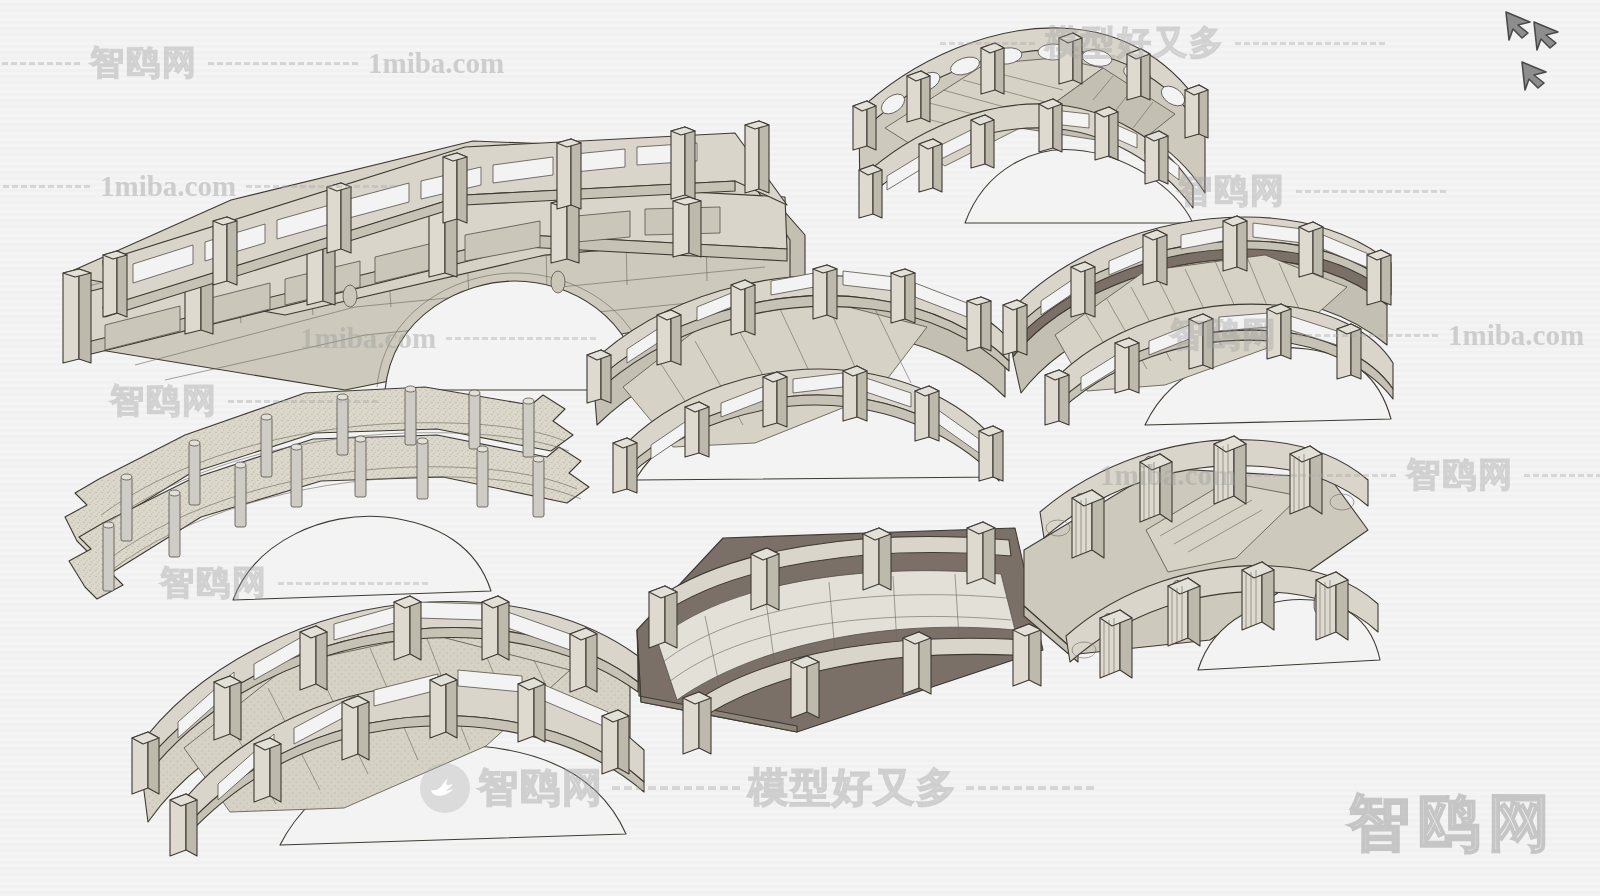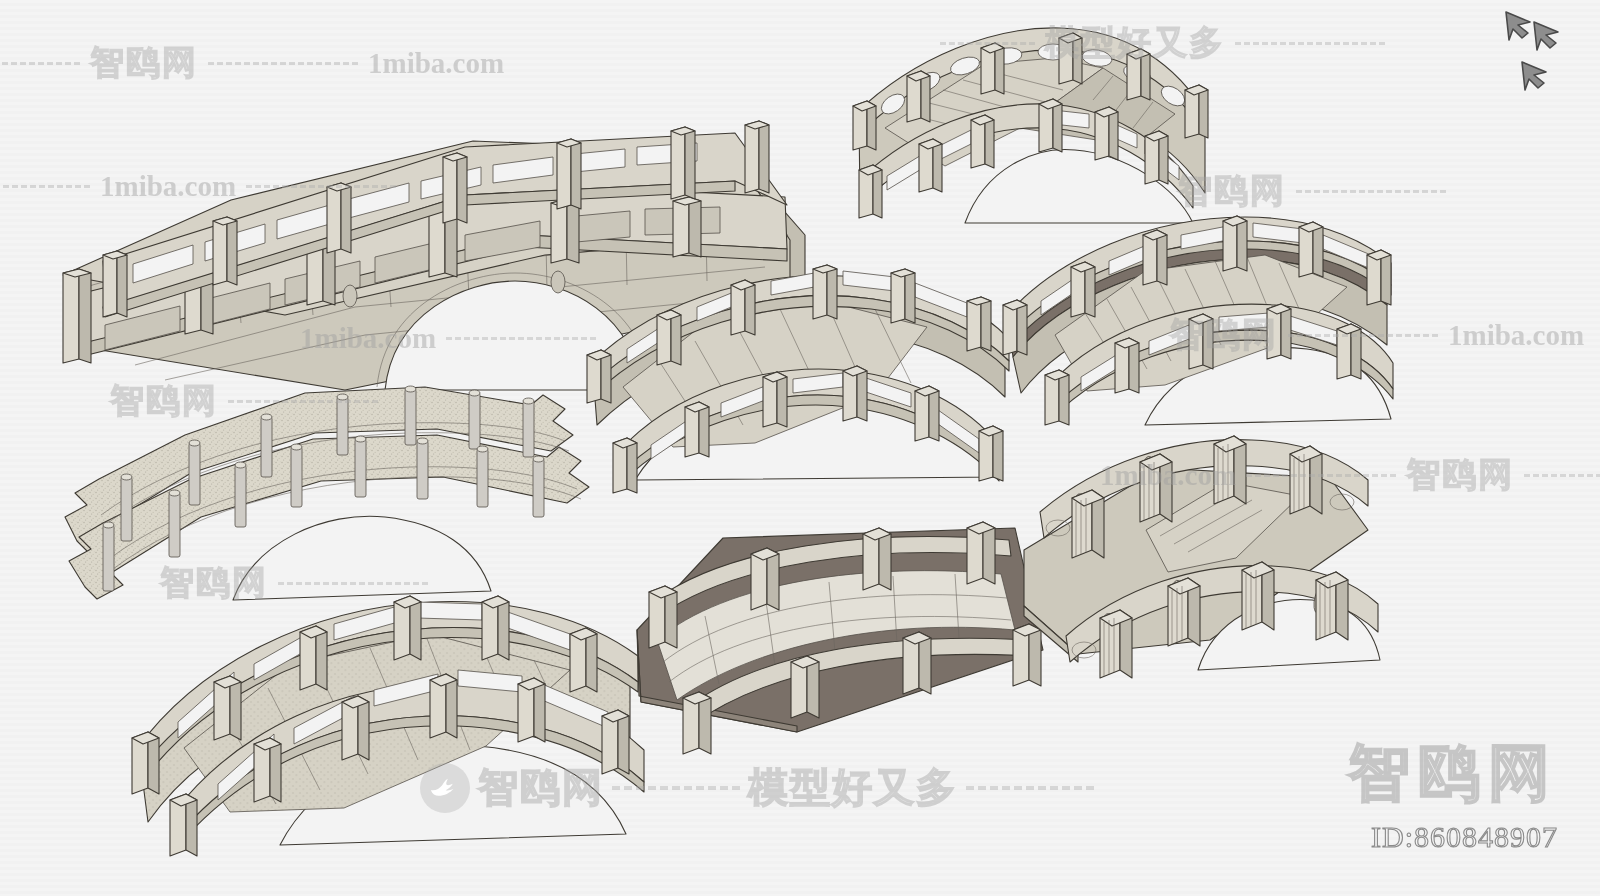--- a/index.html
+++ b/index.html
@@ -1019,21 +1019,20 @@
       </svg>
     </span>
     <span class="wm-cn">智鸥网</span>
     <span class="wm-dash"></span>
     <span class="wm-cn">模型好又多</span>
     <span class="wm-dash"></span>
   </div>
 
   <div class="brand">
     <div class="brand-cn">智鸥网</div>
-    <div class="brand-id">ID:860848907</div>
   </div>
 
   <div class="cursors">
     <svg width="92" height="92" viewBox="0 0 92 92">
       <g fill="none" stroke="#4a4a4a" stroke-width="1.6" stroke-linejoin="round">
         <path d="M6,6 L30,16 L18,19 L28,27 L22,32 L13,23 L9,34 Z" fill="#8d8d8d"></path>
         <path d="M34,16 L58,26 L46,29 L56,37 L50,42 L41,33 L37,44 Z" fill="#8d8d8d"></path>
         <path d="M22,56 L46,66 L34,69 L44,77 L38,82 L29,73 L25,84 Z" fill="#8d8d8d"></path>
       </g>
     </svg>

